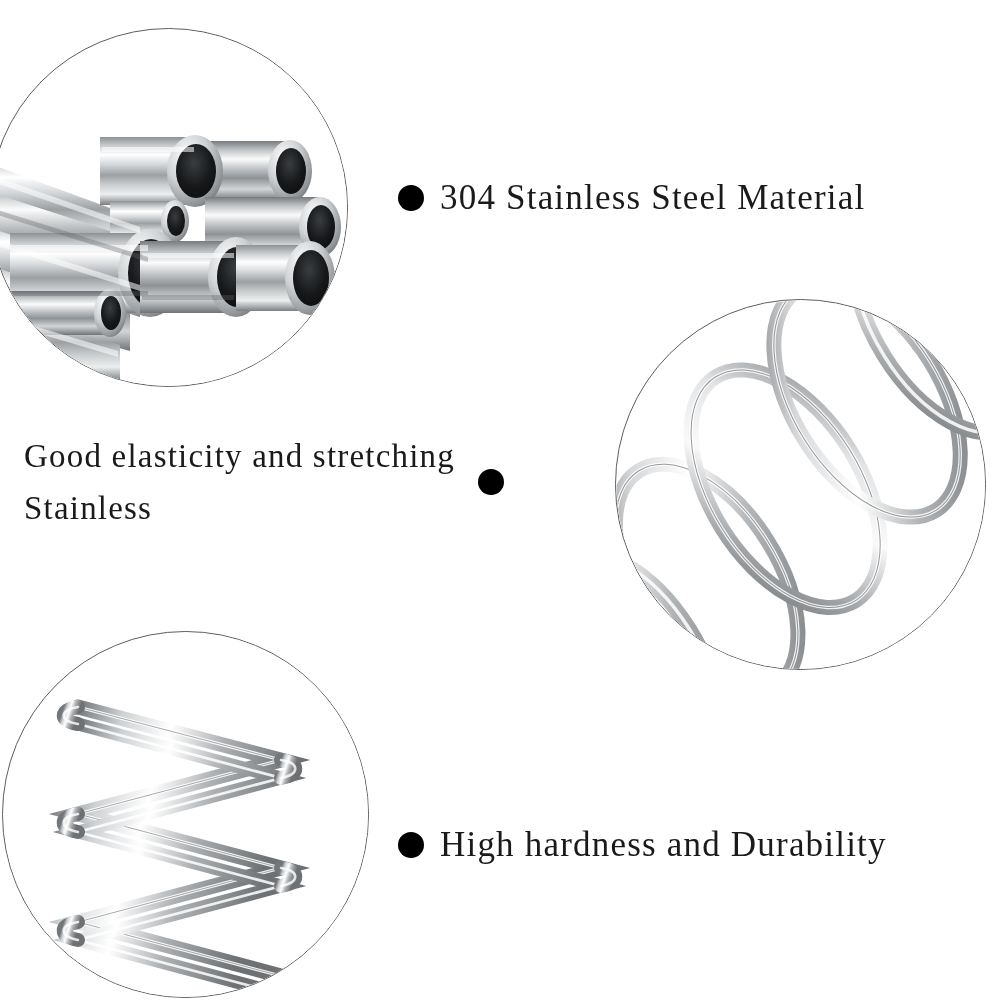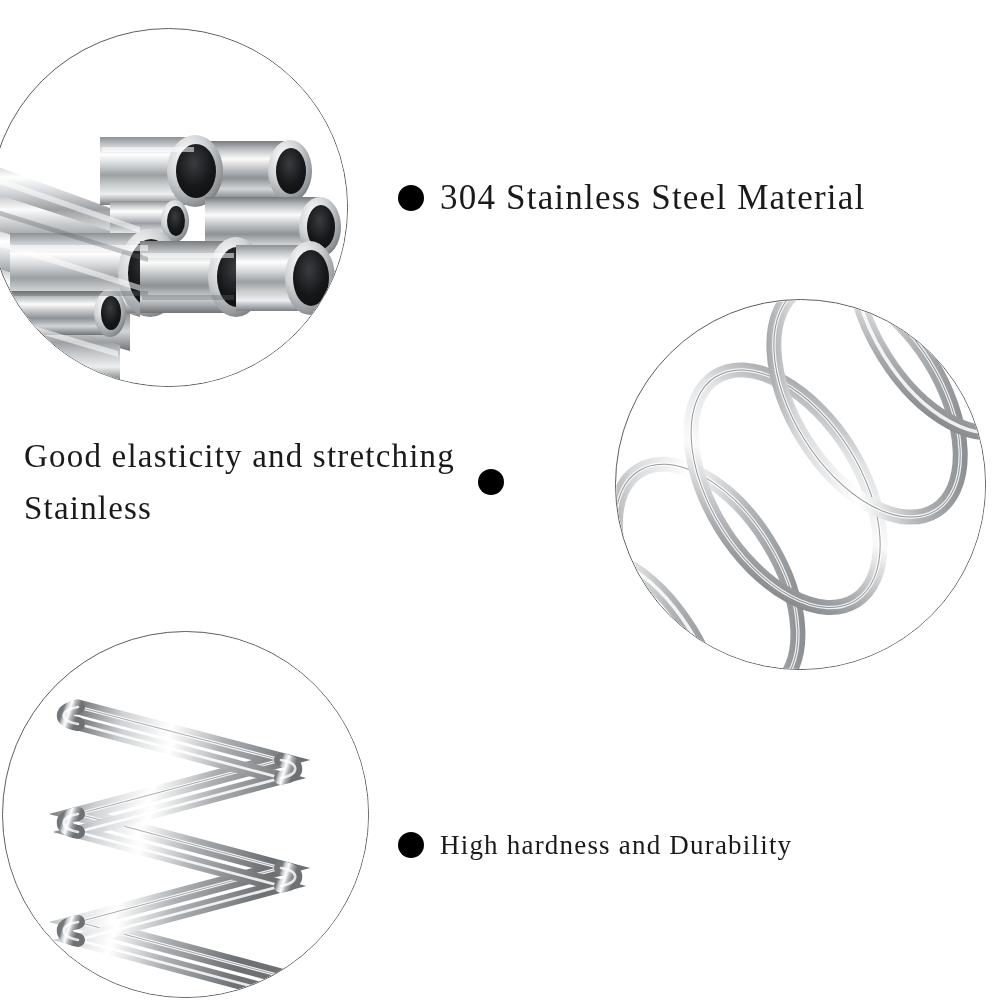--- a/index.html
+++ b/index.html
@@ -86,21 +86,21 @@
   #feature-hardness {
     left: 398px;
     top: 825px;
   }
   #feature-hardness .bullet {
     width: 26px;
     height: 26px;
     margin-right: 16px;
   }
   #feature-hardness .feature-text {
-    font-size: 27px;
+    font-size: 35px;
     line-height: 40px;
     text-align: center;
   }
 
   
   #circle-tubes {
     left: -11px;
     top: 28px;
     width: 359px;
     height: 359px;

